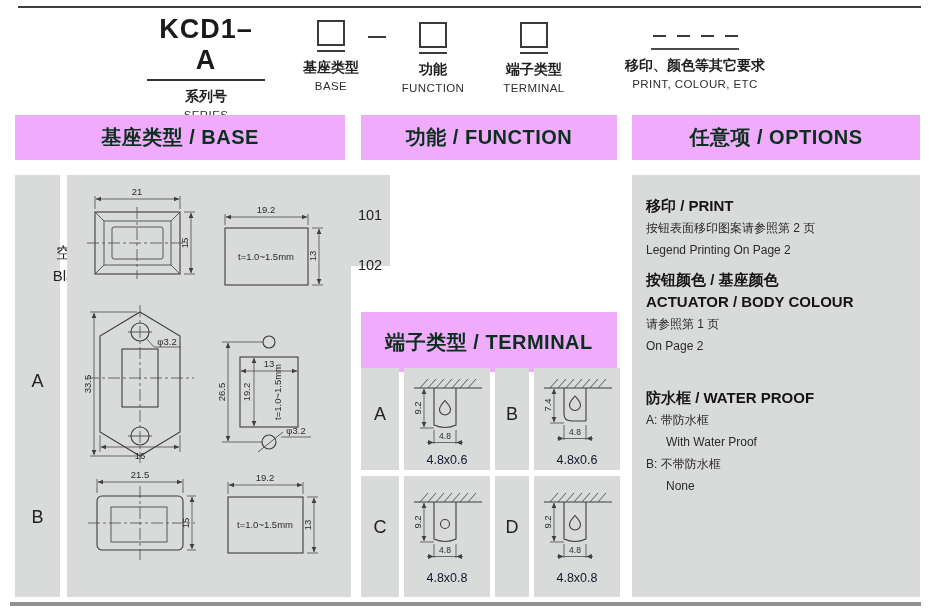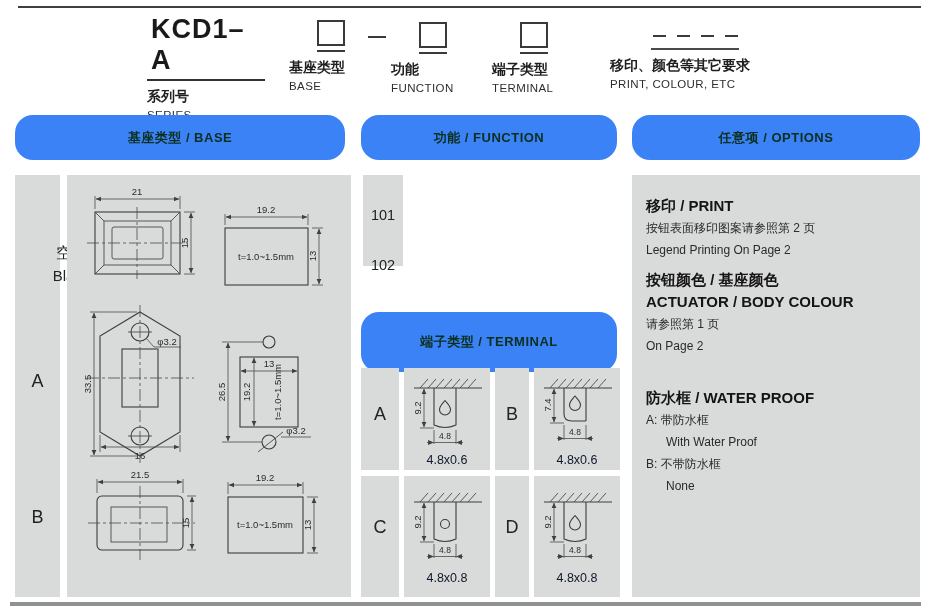--- a/index.html
+++ b/index.html
@@ -3,35 +3,35 @@
 <meta charset="utf-8">
 <style>
   html,body{margin:0;padding:0;background:#fff;}
   .sheet{position:relative;width:931px;height:614px;background:#ffffff;overflow:hidden;
          font-family:"Liberation Sans","DejaVu Sans",sans-serif;color:#222;}
   .abs{position:absolute;}
   .rule-top{position:absolute;left:18px;top:6px;width:903px;height:2px;background:#3f3f3f;}
   .rule-bottom{position:absolute;left:10px;top:602px;width:911px;height:4px;background:#8f9191;}
 
   
-  .hcol{position:absolute;text-align:left;}
+  .hcol{position:absolute;text-align:center;}
   .code{display:inline-block;font-size:27px;font-weight:700;letter-spacing:1px;color:#1a1a1a;
         border-bottom:2px solid #333;padding:0 4px 3px 4px;}
   .phbox{width:24px;height:22px;border:2px solid #3a3a3a;margin:0 auto;background:#fff;}
   .phline{width:28px;height:2px;background:#3a3a3a;margin:4px auto 0;}
   .zh{font-size:14px;font-weight:600;color:#1f1f1f;margin-top:7px;white-space:nowrap;}
   .en{font-size:11.5px;color:#2e2e2e;margin-top:3px;letter-spacing:.4px;white-space:nowrap;}
   .dashrow{display:flex;justify-content:center;gap:11px;margin-top:15px;}
   .dash{width:13px;height:2px;background:#3a3a3a;}
   .dashline{width:88px;height:2px;background:#4a4a4a;margin:11px auto 0;}
   .sep{position:absolute;left:368px;top:36px;width:18px;height:2px;background:#3a3a3a;}
 
   
-  .bar{position:absolute;top:115px;height:45px;background:#3b82f6;display:flex;align-items:center;
-       justify-content:center;font-size:13px;font-weight:700;color:#0b2f1d;letter-spacing:.5px;border-radius:18px;}
+  .bar{position:absolute;top:115px;height:45px;background:#f0abfc;display:flex;align-items:center;
+       justify-content:center;font-size:20px;font-weight:700;color:#0b2f1d;letter-spacing:.5px;}
   .bar-term{top:312px;height:60px;}
 
   
   .panel{position:absolute;background:#d9dada;}
   .labelcol{position:absolute;background:#d9dada;display:flex;align-items:center;justify-content:center;
             color:#222;font-size:18px;}
   .baselabel{position:absolute;left:0;width:100%;text-align:center;color:#222;}
   .baselabel .l1{font-size:15.5px;}
   .baselabel .l2{font-size:15px;margin-top:3px;}
   .ltr{font-size:18px;}
@@ -213,21 +213,21 @@
         <text class="dt" x="198" y="306" text-anchor="middle">19.2</text>
         <rect class="ln" x="161" y="322" width="75" height="56"></rect>
         <text class="dt" x="198" y="353" text-anchor="middle">t=1.0~1.5mm</text>
         <path class="dm" d="M240,322 H251 M240,378 H251"></path>
         <path class="dm" marker-start="url(#arr)" marker-end="url(#arr)" d="M247,323 V377"></path>
         <text class="dt" transform="translate(244,350) rotate(-90)" text-anchor="middle">13</text>
       </g>
     </svg>
   </div>
 
-  <div class="panel" style="left:363px;top:175px;width:40px;height:91px;">
+  <div class="panel" style="left:350px;top:175px;width:40px;height:91px;">
     <div class="fcode" style="top:32px;">101</div>
     <div class="fcode" style="top:82px;">102</div>
   </div>
 
   <div class="labelcol" style="left:361px;top:368px;width:38px;height:102px;padding-bottom:10px;box-sizing:border-box;">A</div>
   <div class="panel" style="left:404px;top:368px;width:86px;height:102px;">
     <svg width="86" height="88" viewBox="0 0 86 88">
       <path class="ln" d="M10,20 H78"></path>
       <path class="tn" d="M16,20 l8,-9 M24,20 l8,-9 M32,20 l8,-9 M40,20 l8,-9 M48,20 l8,-9 M56,20 l8,-9 M64,20 l8,-9"></path>
       <path class="ln" d="M30,20 V57 Q41,62 52,57 V20"></path>

